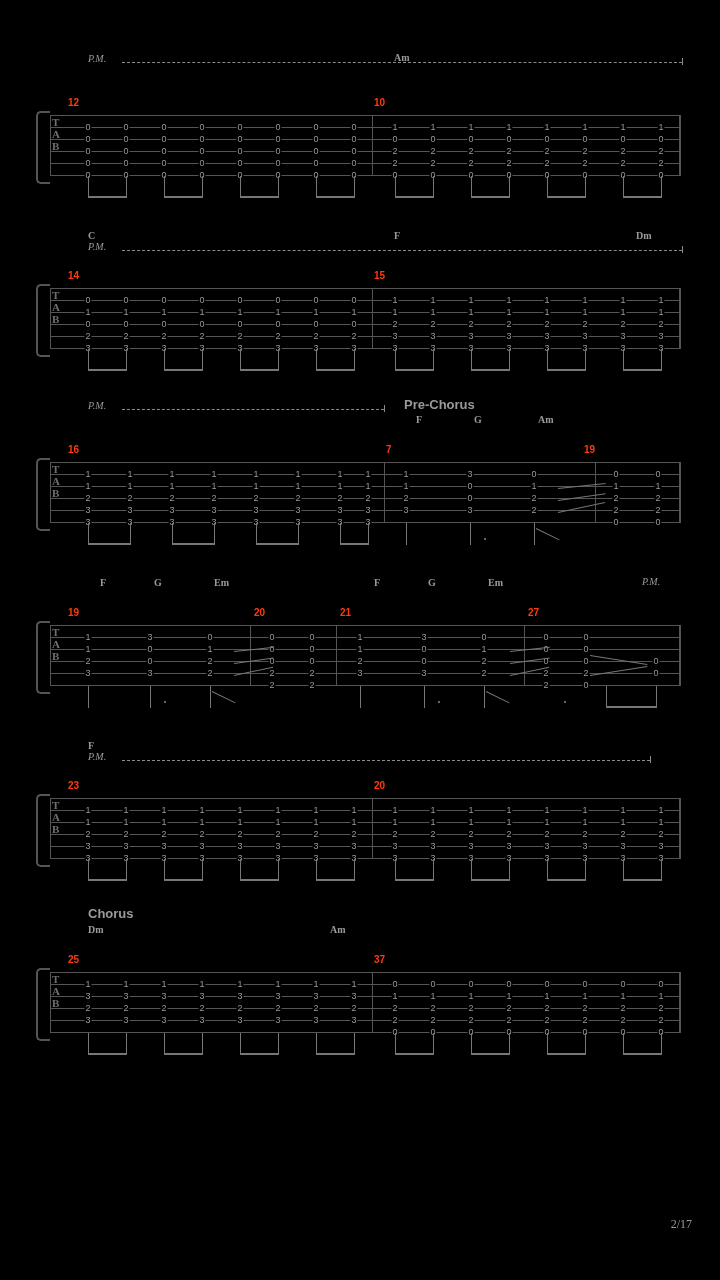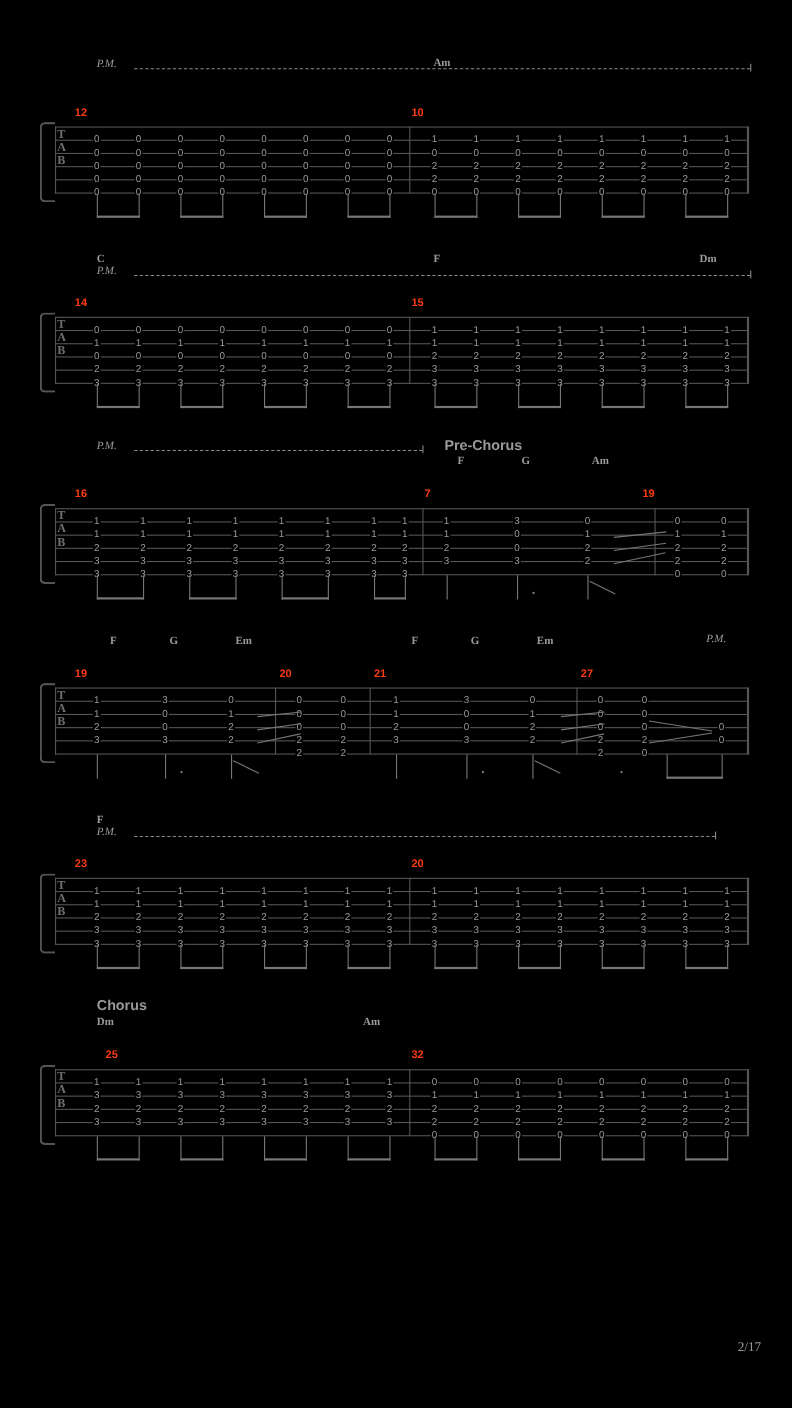--- a/index.html
+++ b/index.html
@@ -725,22 +725,22 @@
         <div class="stem" style="left:611px;top:61px;height:22px;"></div>
         <div class="beam" style="left:573px;top:81px;width:39px;"></div>
     </div>
   </div>
 
   <div class="system" style="left:50px;top:972px;width:630px;">
     <div class="section" style="left:38px;top:-66px;">Chorus</div>
     <div class="chord" style="left:38px;top:-48px;">Dm</div>
     <div class="chord" style="left:280px;top:-48px;">Am</div>
 
-    <div class="measnum" style="left:18px;top:-18px;margin-left:28px;">25</div>
-    <div class="measnum" style="left:324px;top:-18px;">32</div>
+    <div class="measnum" style="left:18px;top:-18px;">25</div>
+    <div class="measnum" style="left:324px;top:-18px;">37</div>
 
     <div class="staff">
       <div class="bracket"></div>
       <div class="tabclef">
         <div>T</div>
           <div>A</div>
           <div>B</div>
       </div>
       <div class="line l0"></div>
         <div class="line l1"></div>

